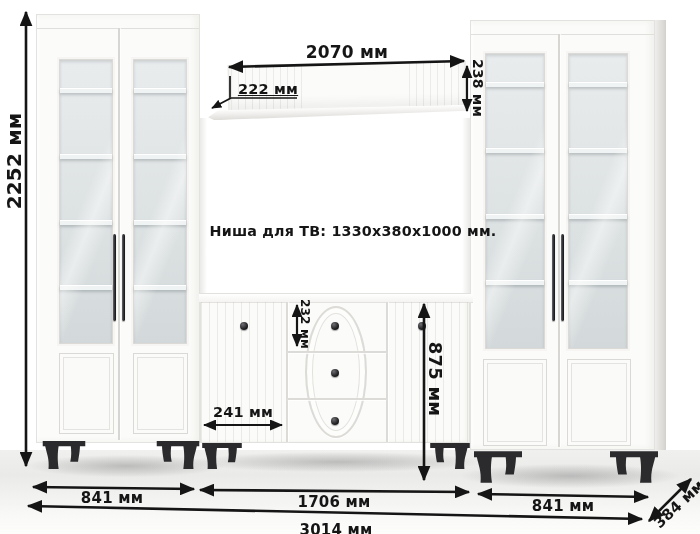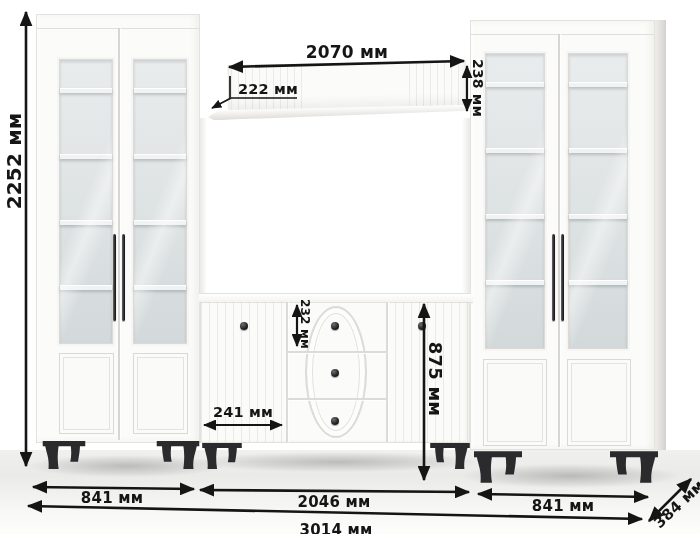--- a/index.html
+++ b/index.html
@@ -200,24 +200,25 @@
       <path d="M33 487L194 489" stroke-width="2.6" marker-start="url(#ah)" marker-end="url(#ah)"></path>
       <path d="M200 490L469 492" stroke-width="2.6" marker-start="url(#ah)" marker-end="url(#ah)"></path>
       <path d="M478 494L648 497" stroke-width="2.6" marker-start="url(#ah)" marker-end="url(#ah)"></path>
       <path d="M28 506L642 519" stroke-width="2.6" marker-start="url(#ah)" marker-end="url(#ah)"></path>
       <path d="M649 521L691 479" stroke-width="2.6" marker-start="url(#ah)" marker-end="url(#ah)"></path>
     </g>
   </svg>
 
   <div class="dim rm90" style="left:14px;top:161px;font-size:20px;">2252 мм</div>
   <div class="dim" style="left:347px;top:52px;font-size:17px;">2070 мм</div>
-  <div class="dim" style="left:268px;top:89px;font-size:14.5px;">222 мм</div>
+  <div class="dim" style="left:268px;top:89px;font-size:14.5px;text-decoration:underline;">222 мм</div>
   <div class="dim r90" style="left:478px;top:88px;font-size:14px;">238 мм</div>
   <div class="dim r90" style="left:305px;top:324px;font-size:12px;">232 мм</div>
   <div class="dim r90" style="left:435px;top:379px;font-size:18px;">875 мм</div>
   <div class="dim" style="left:243px;top:412px;font-size:14.5px;">241 мм</div>
   <div class="dim" style="left:112px;top:498px;font-size:15px;">841 мм</div>
-  <div class="dim" style="left:334px;top:502px;font-size:15px;">2046 мм</div>
+  <div class="dim" style="left:334px;top:502px;font-size:15px;">1706 мм</div>
   <div class="dim" style="left:563px;top:506px;font-size:15px;">841 мм</div>
   <div class="dim" style="left:336px;top:522px;font-size:15px;margin-top:8px;">3014 мм</div>
   <div class="dim rm43" style="left:679px;top:504px;font-size:15px;">384 мм</div>
+  <div class="dim" style="left:353px;top:231px;font-size:14.3px;">Ниша для ТВ: 1330x380x1000 мм.</div>
 
 </div>
 
 </body></html>

